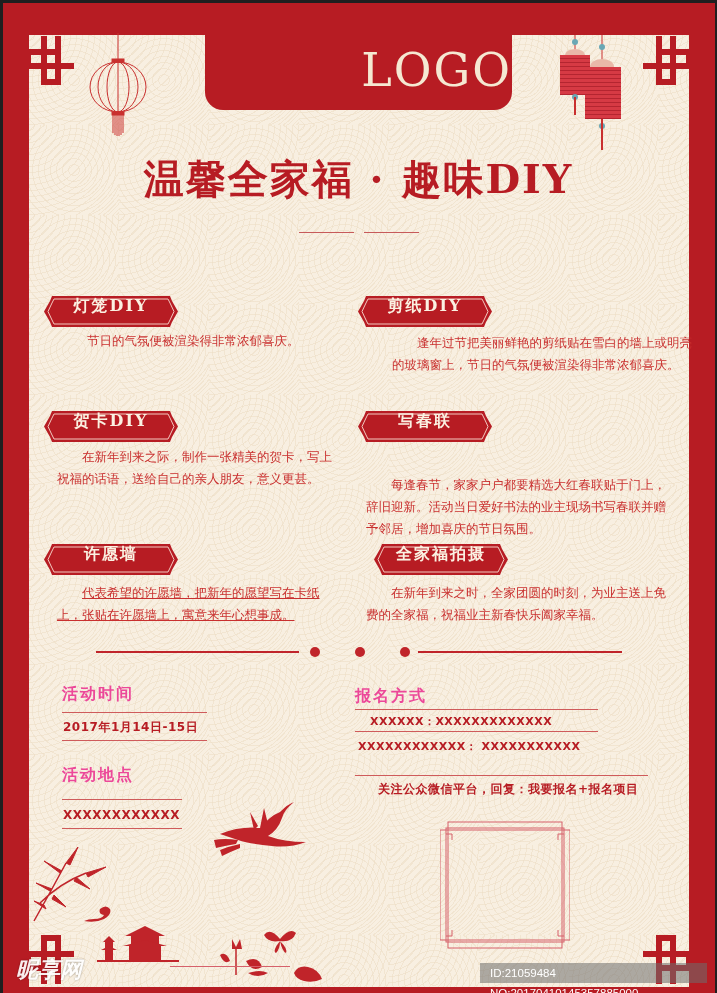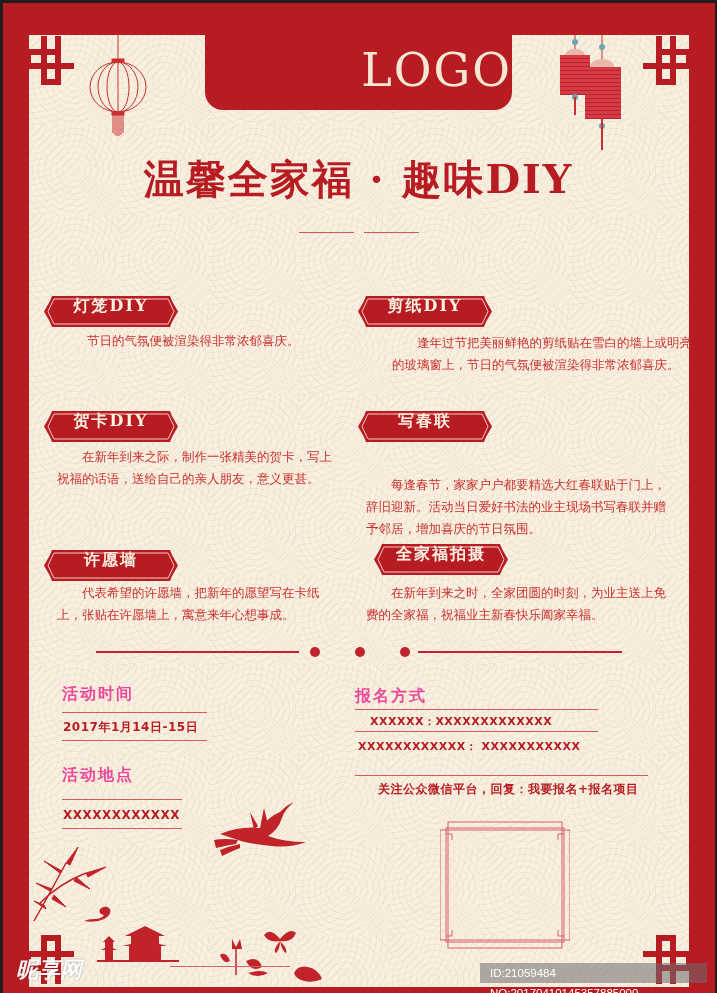--- a/index.html
+++ b/index.html
@@ -208,28 +208,28 @@
 
 <div class="badge" style="left:358px;top:411px;width:134px;">
   <svg width="134" height="31" viewBox="0 0 134 31">
       <path d="M8 0 H126 L128 5 L134 15.5 L128 26 L126 31 H8 L6 26 L0 15.5 L6 5 Z" fill="#b71c23"></path>
       <path d="M10 3 H124 L126 7 L130 15.5 L126 24 L124 28 H10 L8 24 L4 15.5 L8 7 Z" fill="none" stroke="#f3c9c0" stroke-width="1"></path>
     </svg>
   <span class="badge-label">写春联</span>
 </div>
 <div class="desc" style="left:366px;top:446px;width:312px;margin-top:28px;">每逢春节，家家户户都要精选大红春联贴于门上，辞旧迎新。活动当日爱好书法的业主现场书写春联并赠予邻居，增加喜庆的节日氛围。</div>
 
-<div class="badge" style="left:44px;top:544px;width:134px;margin-top:6px;">
+<div class="badge" style="left:44px;top:544px;width:134px;">
   <svg width="134" height="31" viewBox="0 0 134 31">
       <path d="M8 0 H126 L128 5 L134 15.5 L128 26 L126 31 H8 L6 26 L0 15.5 L6 5 Z" fill="#b71c23"></path>
       <path d="M10 3 H124 L126 7 L130 15.5 L126 24 L124 28 H10 L8 24 L4 15.5 L8 7 Z" fill="none" stroke="#f3c9c0" stroke-width="1"></path>
     </svg>
   <span class="badge-label">许愿墙</span>
 </div>
-<div class="desc" style="left:57px;top:582px;width:282px;">代表希望的许愿墙，把新年的愿望写在卡纸上，张贴在许愿墙上，寓意来年心想事成。</div>
+<div class="desc" style="left:57px;top:582px;width:282px;text-decoration:underline;">代表希望的许愿墙，把新年的愿望写在卡纸上，张贴在许愿墙上，寓意来年心想事成。</div>
 
 <div class="badge" style="left:374px;top:544px;width:134px;">
   <svg width="134" height="31" viewBox="0 0 134 31">
       <path d="M8 0 H126 L128 5 L134 15.5 L128 26 L126 31 H8 L6 26 L0 15.5 L6 5 Z" fill="#b71c23"></path>
       <path d="M10 3 H124 L126 7 L130 15.5 L126 24 L124 28 H10 L8 24 L4 15.5 L8 7 Z" fill="none" stroke="#f3c9c0" stroke-width="1"></path>
     </svg>
   <span class="badge-label">全家福拍摄</span>
 </div>
 <div class="desc" style="left:366px;top:582px;width:312px;">在新年到来之时，全家团圆的时刻，为业主送上免费的全家福，祝福业主新春快乐阖家幸福。</div>
 

